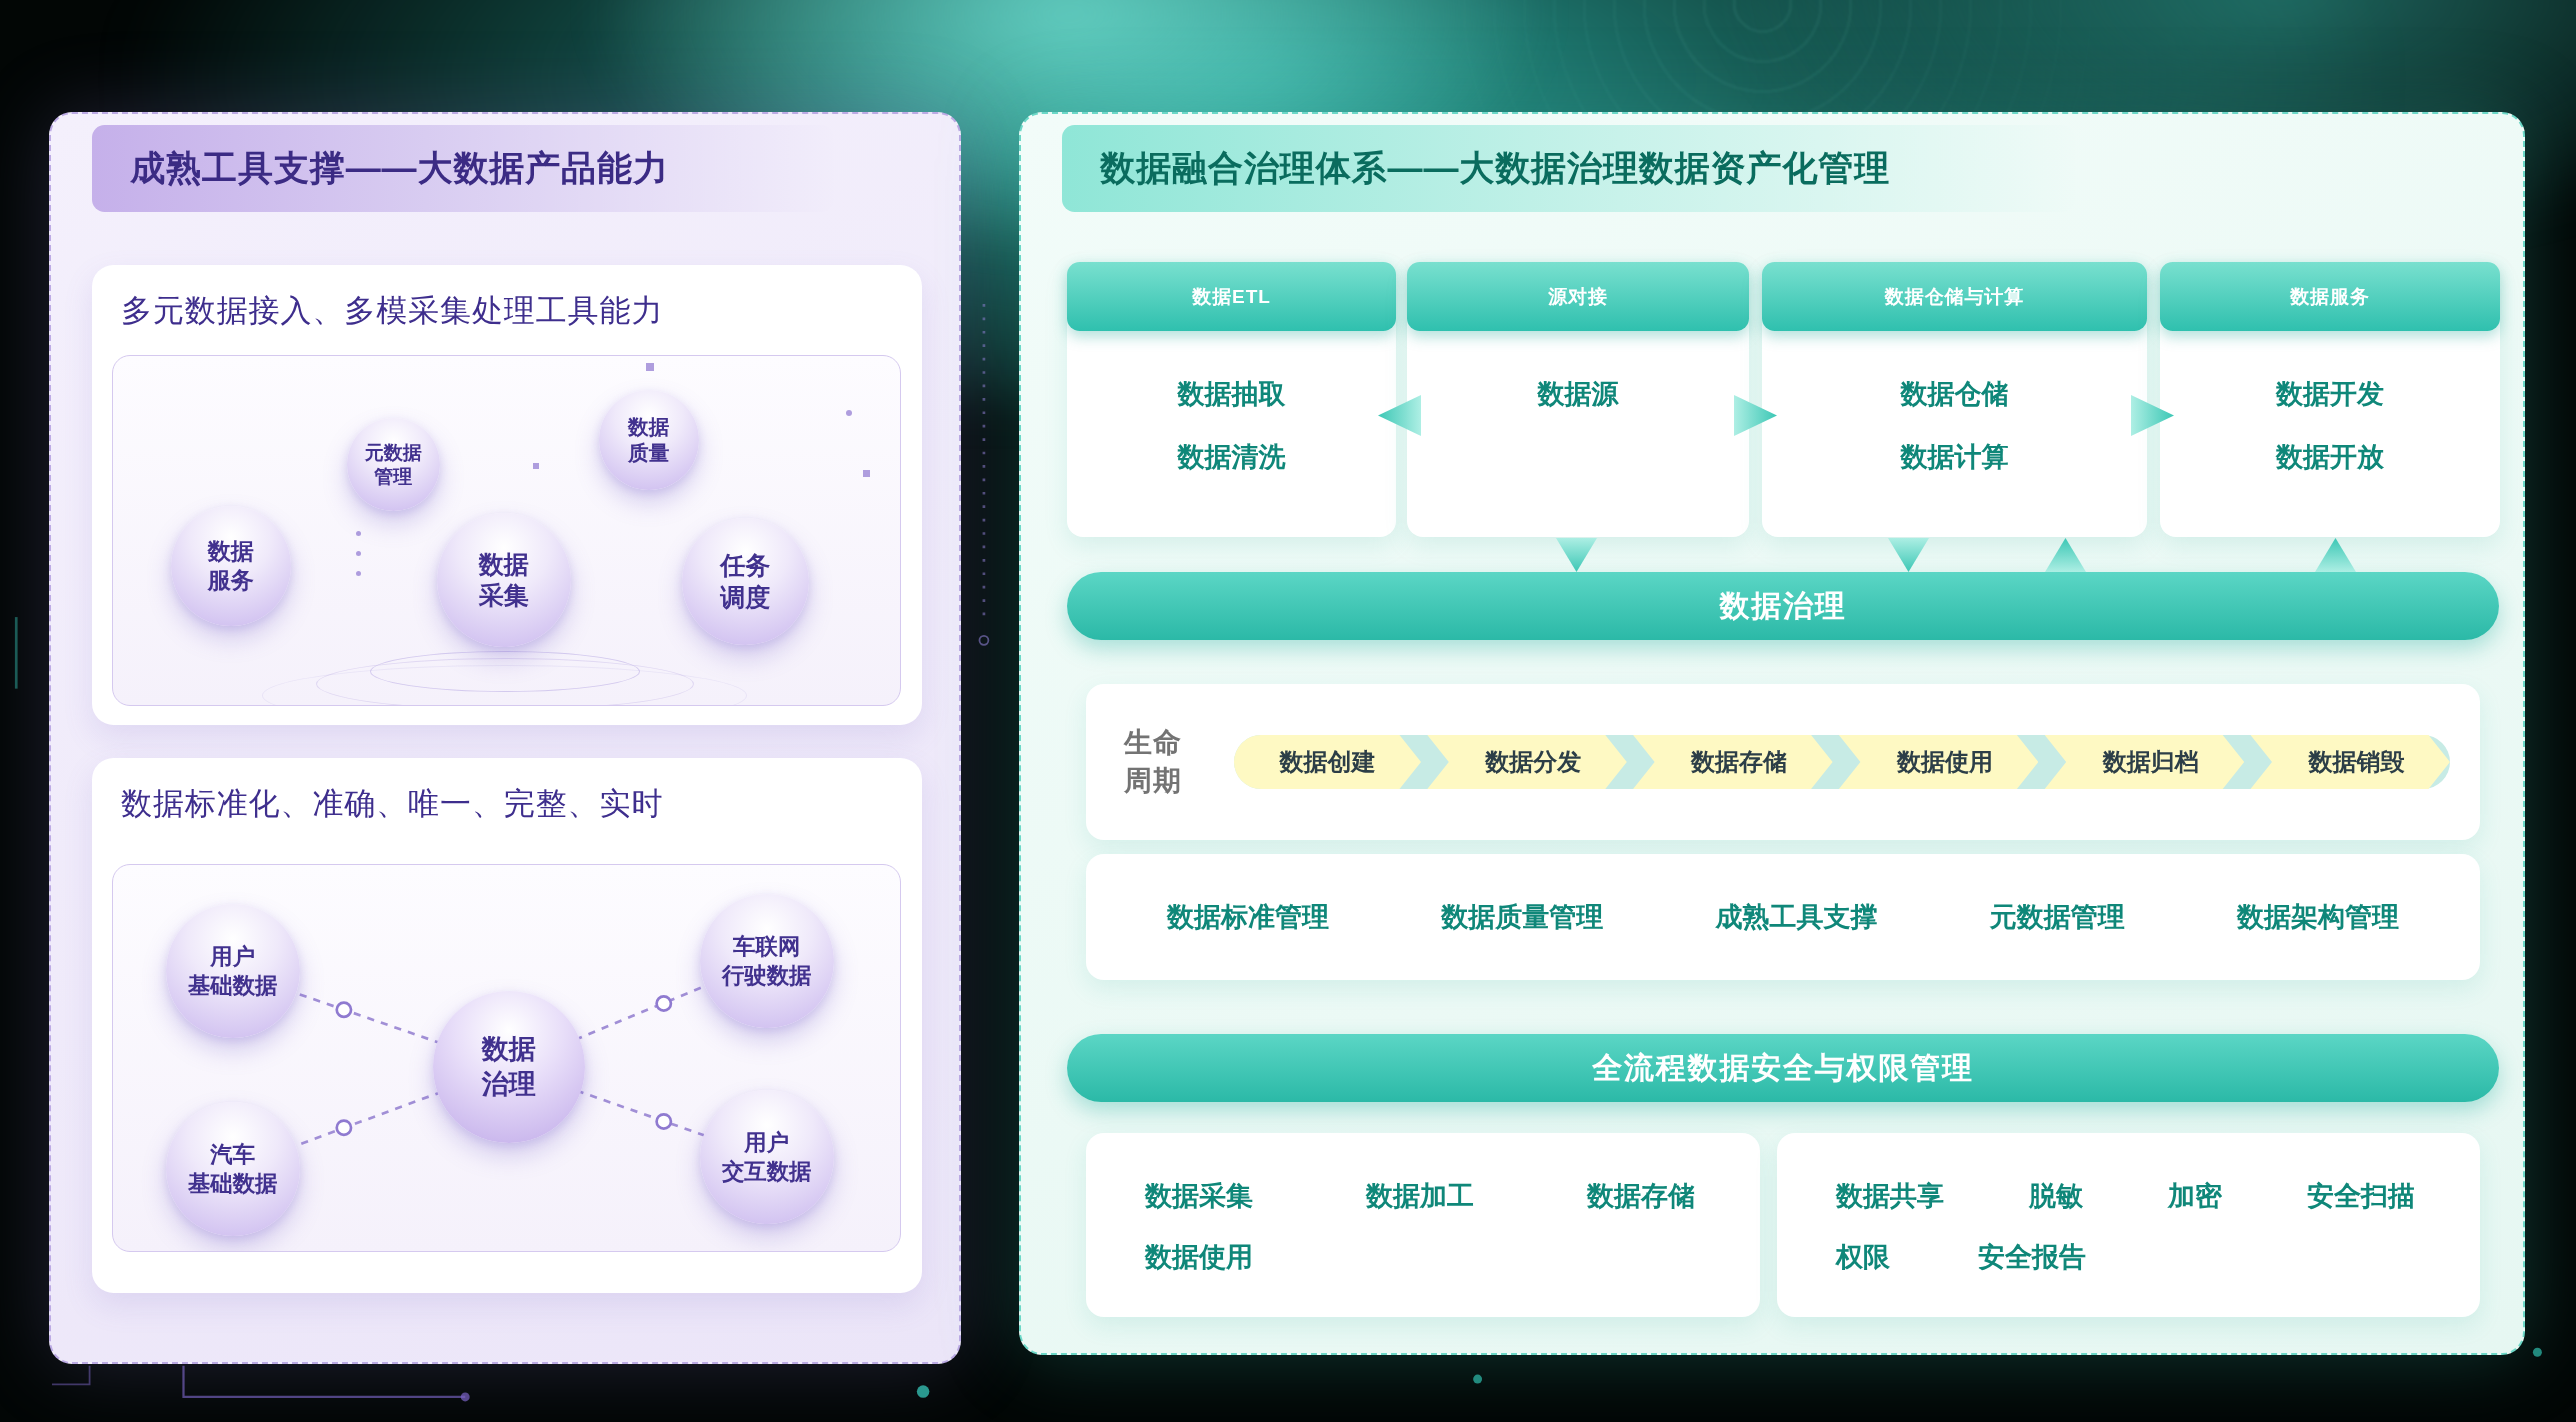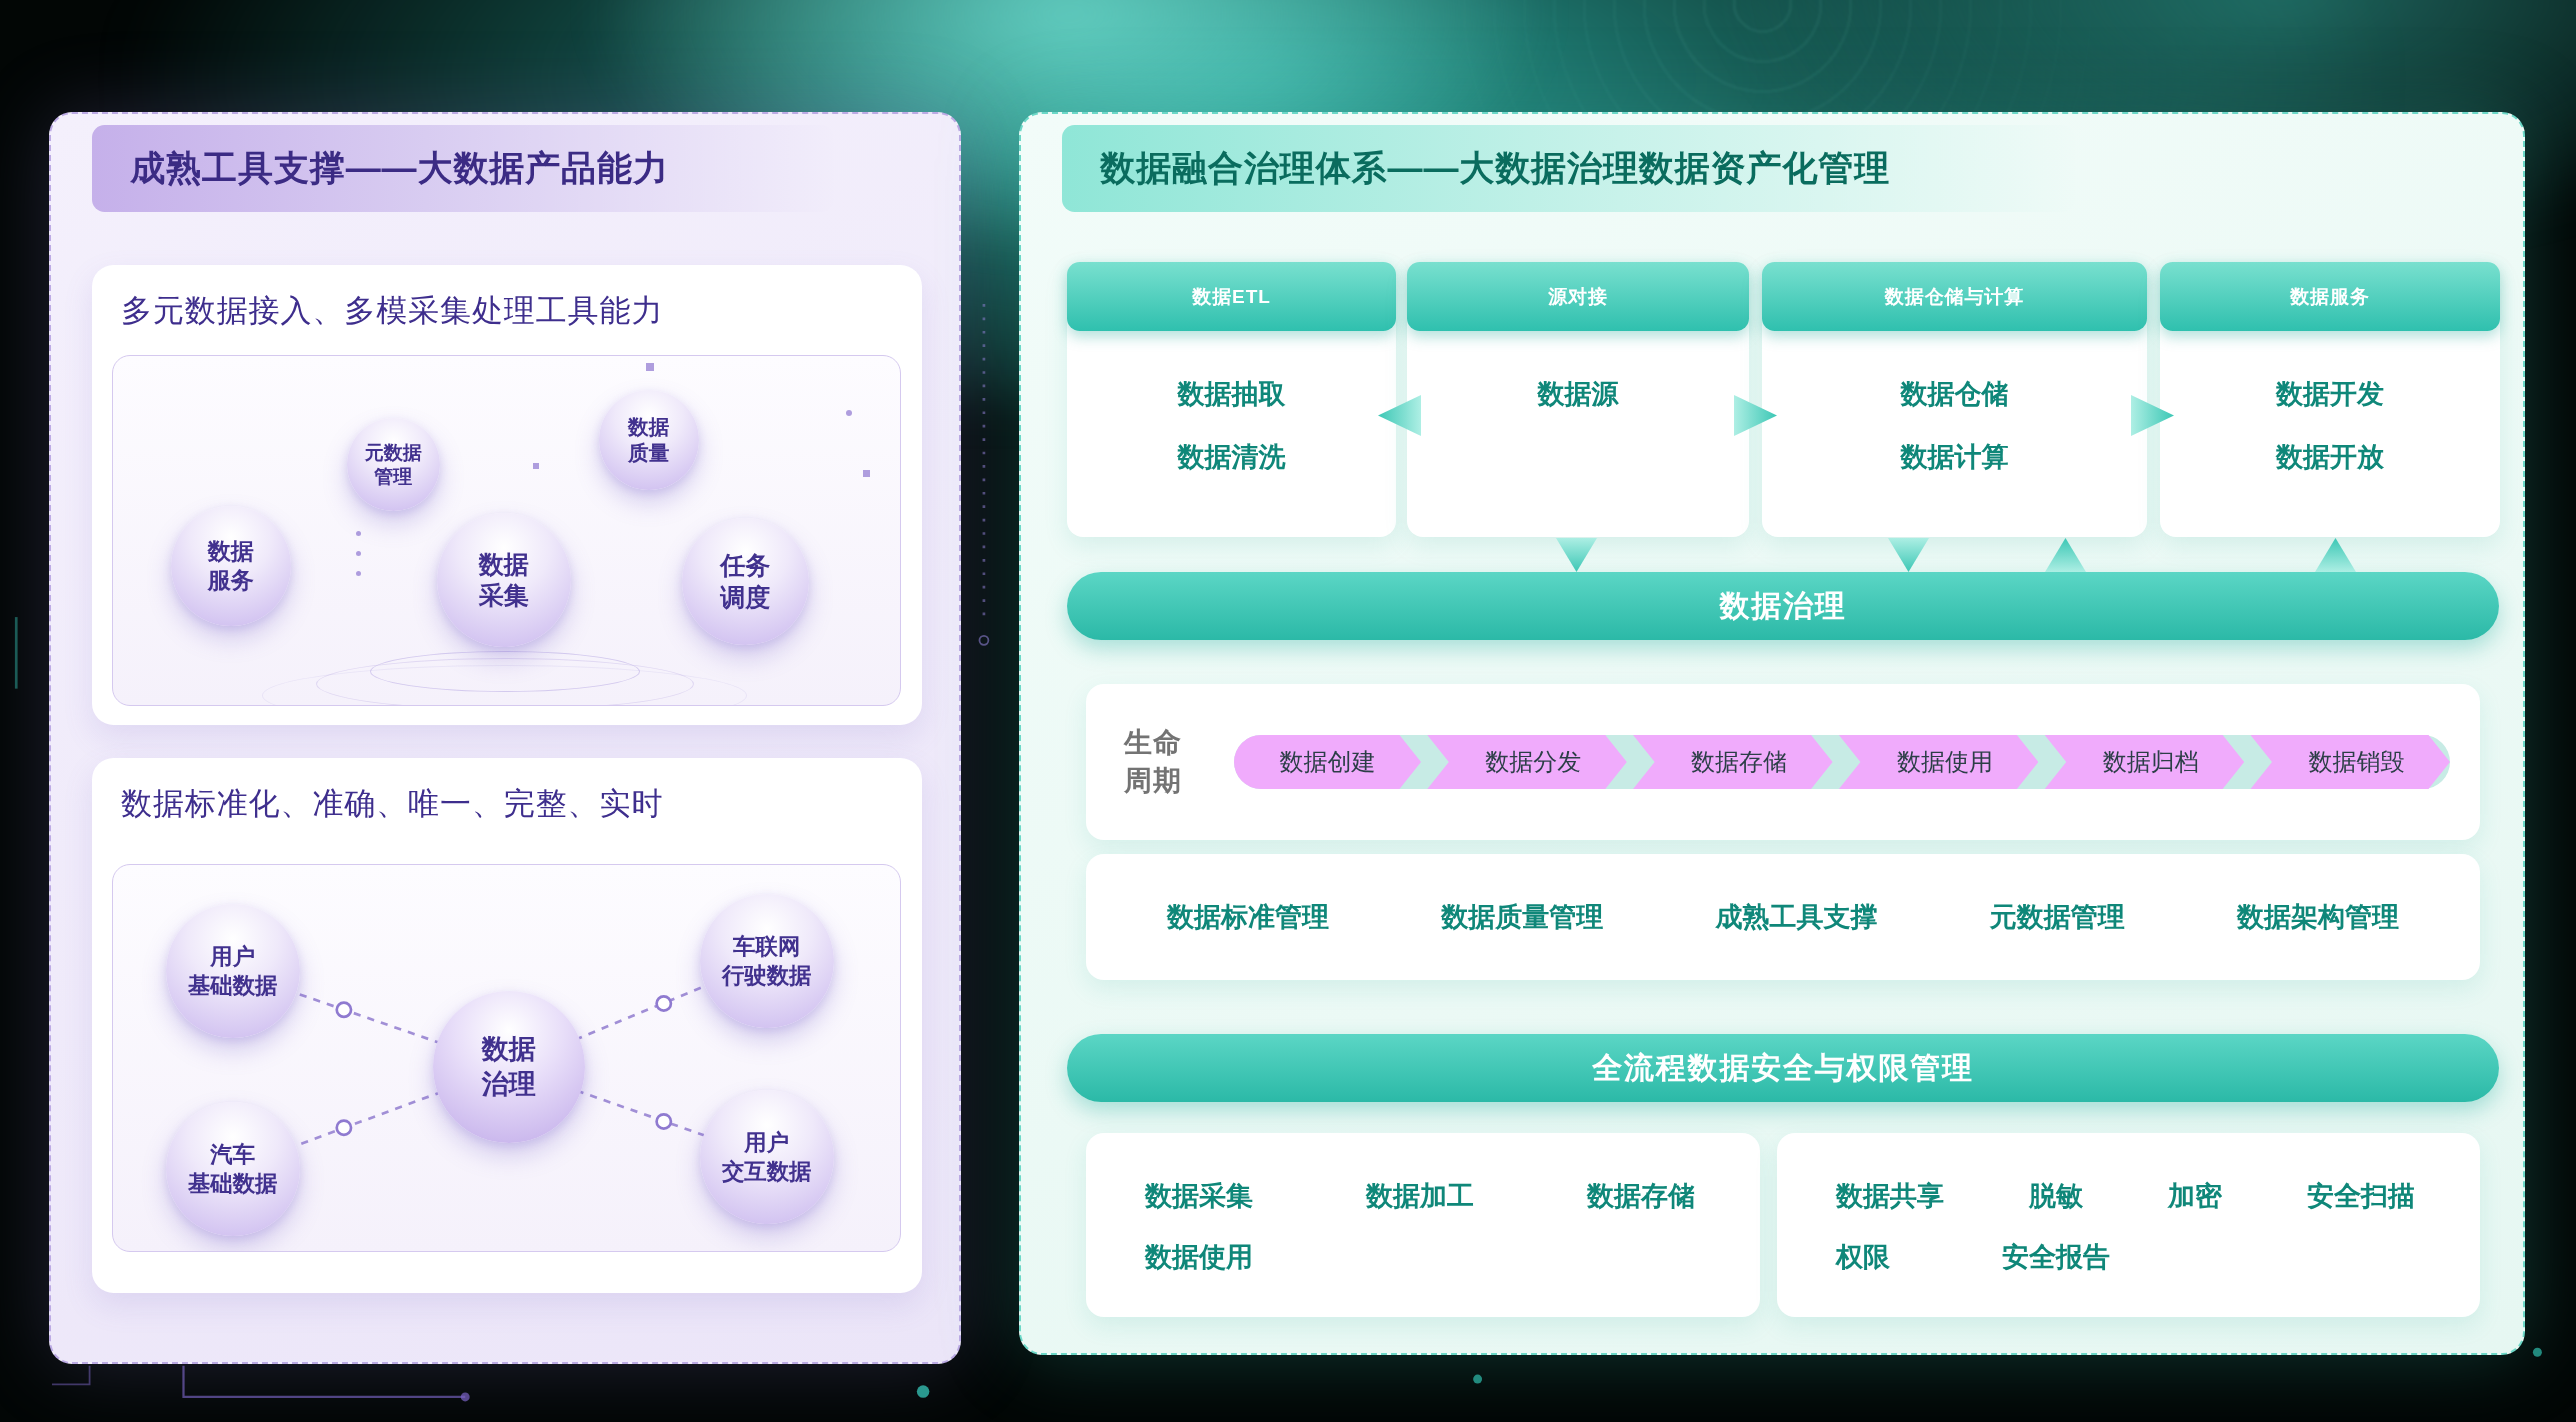--- a/index.html
+++ b/index.html
@@ -111,40 +111,40 @@
     background:linear-gradient(180deg,#5bd6c5 0%,#2bb9a7 100%);box-shadow:0 9px 21.5px rgba(40,175,160,0.35);}
   #gov-bar{top:458px;}
   #sec-bar{top:920px;}
 
   #lifecycle-card{position:absolute;left:65px;top:570px;width:1394px;height:156px;background:#fff;border-radius:18px;
     box-shadow:0 9px 23px rgba(45,170,155,0.12);}
   #lifecycle-label{position:absolute;left:38px;top:50%;transform:translateY(-50%);font-size:28px;font-weight:700;
     color:#737373;white-space:pre-line;line-height:1.35;letter-spacing:0.9px;}
   #lc-strip{position:absolute;left:148px;top:51px;width:1216px;height:54px;background:#c7ebe5;border-radius:27px;
     display:flex;}
-  .lc-step{flex:1;display:flex;align-items:center;justify-content:center;background:#f0abfc;font-size:24px;
-    font-weight:400;color:#2c3e47;margin-right:6.3px;box-sizing:border-box;padding-left:12.5px;
+  .lc-step{flex:1;display:flex;align-items:center;justify-content:center;background:#fef9c3;font-size:24px;
+    font-weight:700;color:#2c3e47;margin-right:6.3px;box-sizing:border-box;padding-left:12.5px;
     clip-path:polygon(0 0,calc(100% - 21.5px) 0,100% 50%,calc(100% - 21.5px) 100%,0 100%,21.5px 50%);}
   .lc-step:first-child{clip-path:polygon(0 0,calc(100% - 21.5px) 0,100% 50%,calc(100% - 21.5px) 100%,0 100%);
     border-radius:27px 0 0 27px;padding-left:0;}
   .lc-step:last-child{margin-right:0;}
 
   #mgmt-card{position:absolute;left:65px;top:740px;width:1394px;height:126px;background:#fff;border-radius:18px;
     box-shadow:0 9px 23px rgba(45,170,155,0.12);display:flex;align-items:center;justify-content:space-between;
     padding:0 81px;box-sizing:border-box;}
   .mgmt-item{font-size:27px;font-weight:700;color:#0f8779;}
 
   .bcard{position:absolute;top:1019px;height:184px;background:#fff;border-radius:18px;
     box-shadow:0 9px 23px rgba(45,170,155,0.12);box-sizing:border-box;padding:45px 0 0 59px;}
   #proc-card{left:65px;width:674px;}
   #ctrl-card{left:756px;width:703px;}
   .brow{display:flex;margin-bottom:25px;}
   #proc-row1{gap:113px;}
   #ctrl-row1{gap:85px;}
-  #ctrl-row2{gap:112px;}
+  #ctrl-row2{gap:88px;}
   .bitem{font-size:27px;font-weight:700;color:#0f8779;white-space:nowrap;}
 </style>
 </head>
 <body>
 
 <div id="stage">
 
   <div class="glow" id="glow-main"></div>
   <div class="glow" id="glow-left"></div>
   <div class="glow" id="glow-right"></div>

